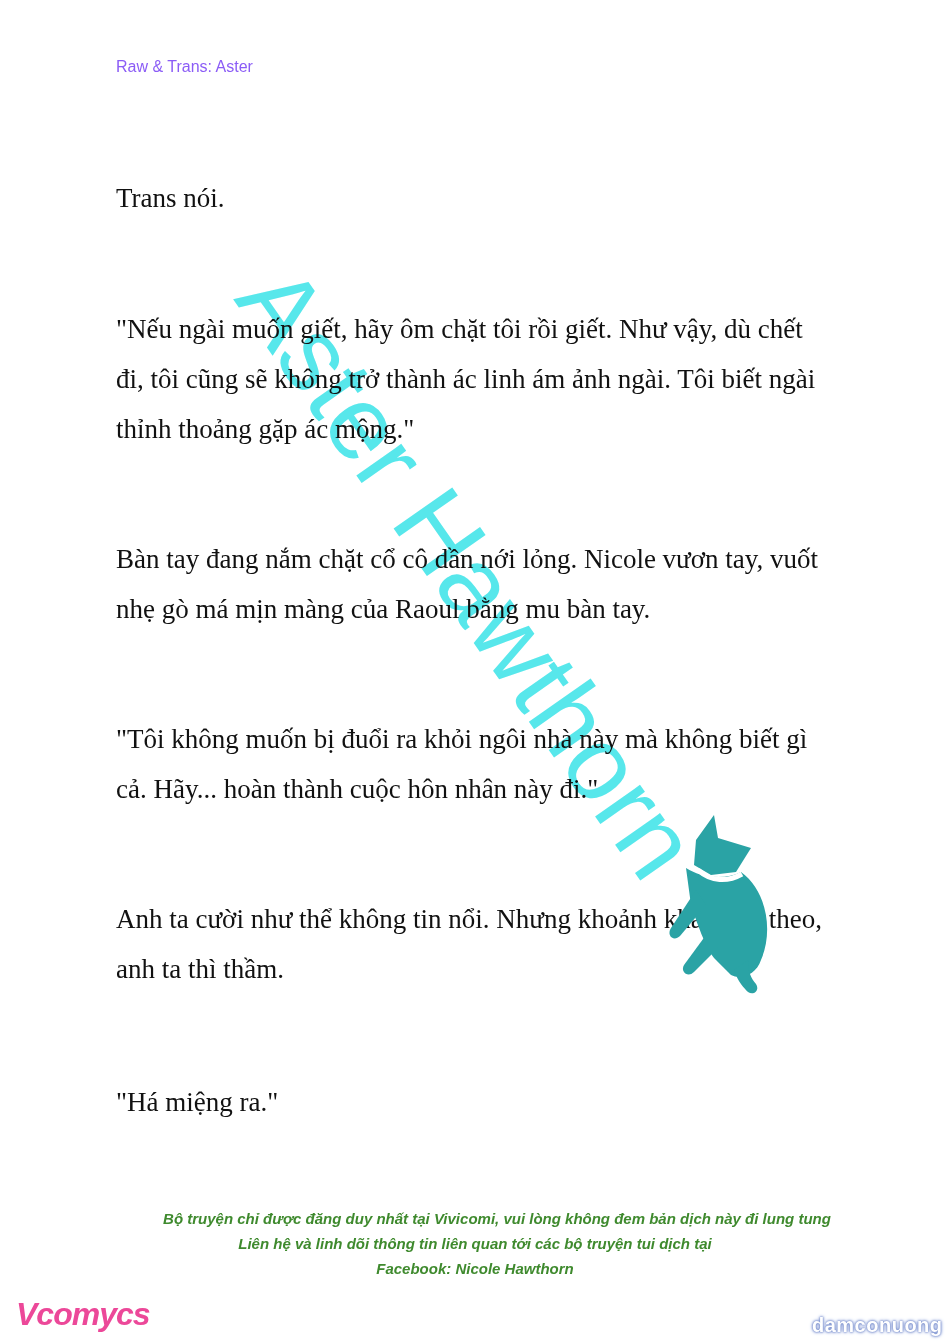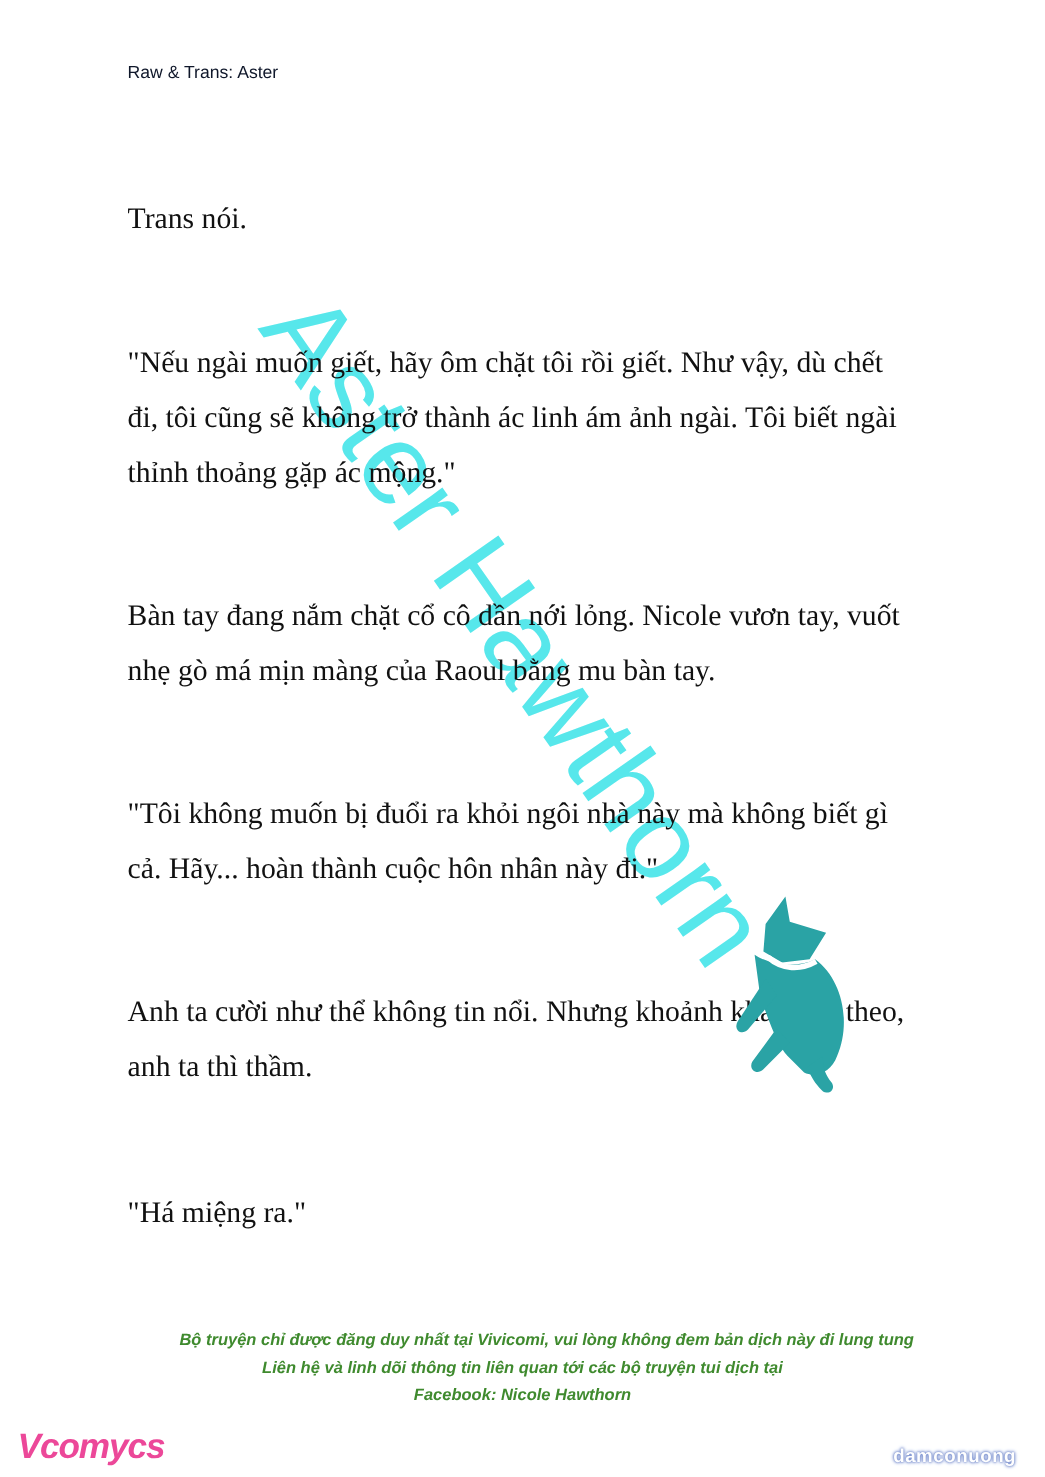--- a/index.html
+++ b/index.html
@@ -1,19 +1,19 @@
 <!DOCTYPE html>
 <html><head>
 <meta charset="utf-8">
 <style>
   html, body { margin:0; padding:0; background:#ffffff; }
   body { width:950px; height:1343px; position:relative; overflow:hidden; }
   .header {
     position:absolute; left:116px; top:58px;
-    font-family:"Liberation Sans", sans-serif; font-size:16px; color:#0f172a;
+    font-family:"Liberation Sans", sans-serif; font-size:16px; color:#8b5cf6;
   }
   .para {
     position:absolute; left:116px; width:720px;
     font-family:"Liberation Serif", serif; font-size:27px; line-height:50px; color:#111;
     margin:0;
   }
   .watermark {
     position:absolute; left:108px; top:520px;
     font-family:"Liberation Sans", sans-serif; font-size:104px; font-weight:normal;
     color:#4fe6ea; white-space:nowrap;
@@ -28,21 +28,21 @@
     font-family:"Liberation Sans", sans-serif; font-size:15px; font-style:italic; font-weight:bold;
     color:#3f8a2e;
   }
   .logo-left {
     position:absolute; left:16px; top:1296px;
     font-family:"Liberation Sans", sans-serif; font-size:32px; font-style:italic; font-weight:bold;
     color:#ec4899; letter-spacing:-1px;
   }
   .logo-right {
     position:absolute; left:812px; top:1314px;
-    font-family:"Liberation Sans", sans-serif; font-size:17px; font-weight:bold;
+    font-family:"Liberation Sans", sans-serif; font-size:20px; font-weight:bold;
     color:#ffffff; letter-spacing:0.5px;
     text-shadow: 0 0 2px #6f86c9, 0 0 3px #6f86c9, 0 0 4px #a8b8e6;
   }
 </style>
 </head>
 <body>
 
 <div class="header">Raw &amp; Trans: Aster</div>
 
 <div class="watermark">Aster Hawthorn</div>

